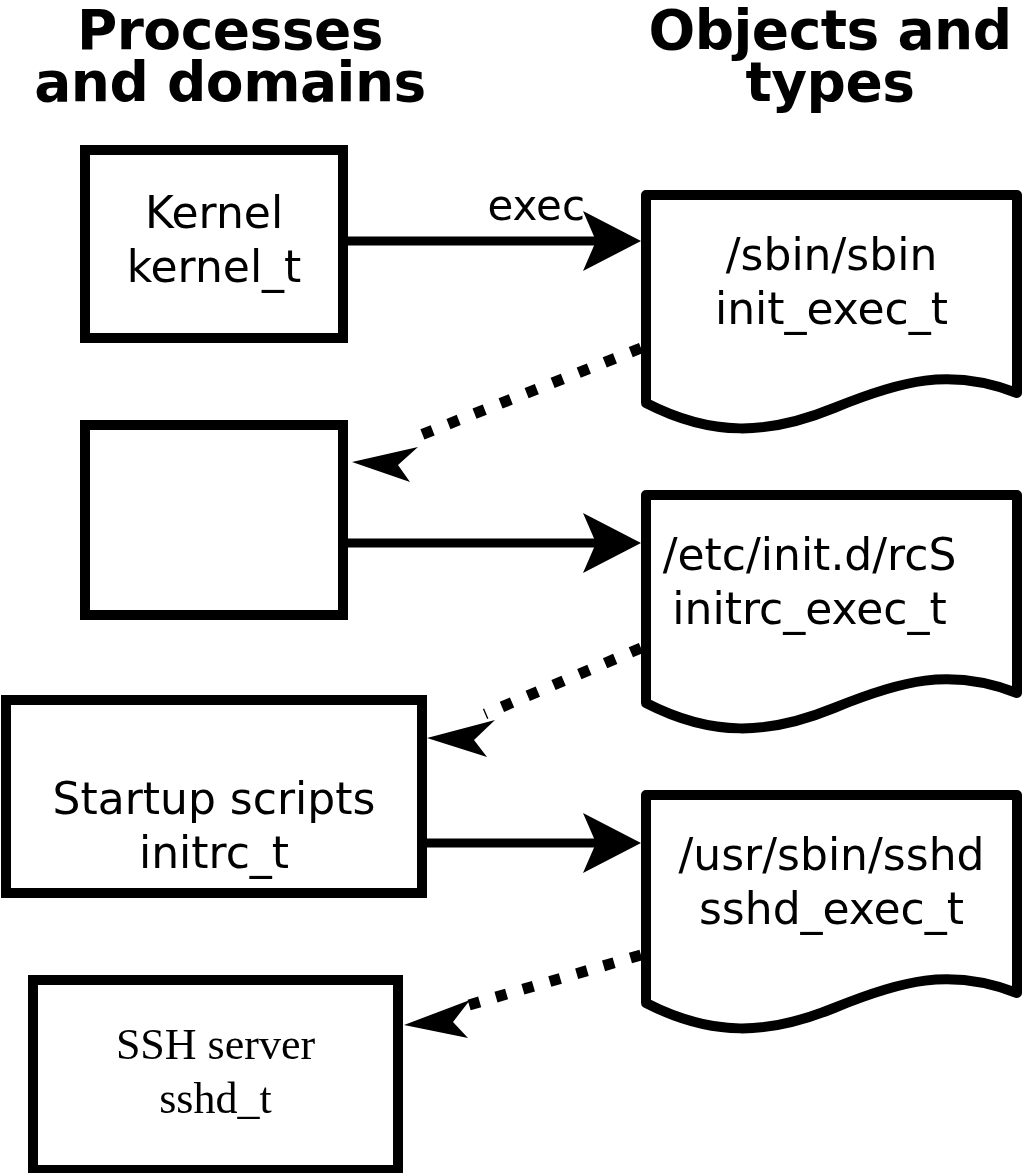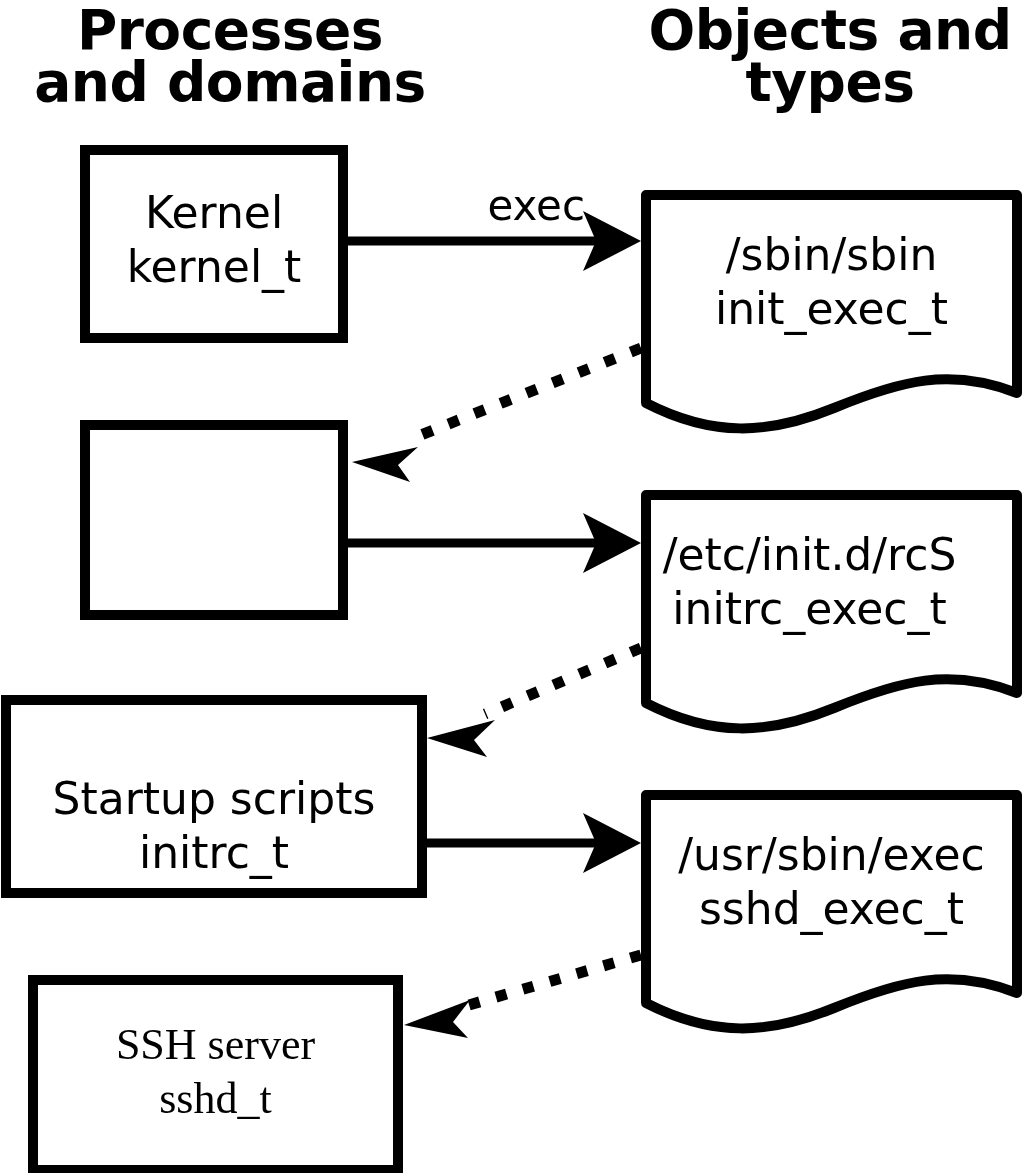--- a/index.html
+++ b/index.html
@@ -124,18 +124,18 @@
 
   <div class="node-label" style="left:33px; top:1018px; width:365px;font-family:Liberation Serif, serif;">SSH server
 sshd_t</div>
 
   <div class="node-label" style="left:646px; top:228px; width:371px;">/sbin/sbin
 init_exec_t</div>
 
   <div class="node-label" style="left:624px; top:528px; width:371px;">/etc/init.d/rcS
 initrc_exec_t</div>
 
-  <div class="node-label" style="left:646px; top:828px; width:371px;">/usr/sbin/exec
+  <div class="node-label" style="left:646px; top:828px; width:371px;">/usr/sbin/sshd
 sshd_exec_t</div>
 
   <div class="edge-label" style="left:420px; top:185px; width:165px;">exec</div>
 
 </div>
 
 </body></html>

